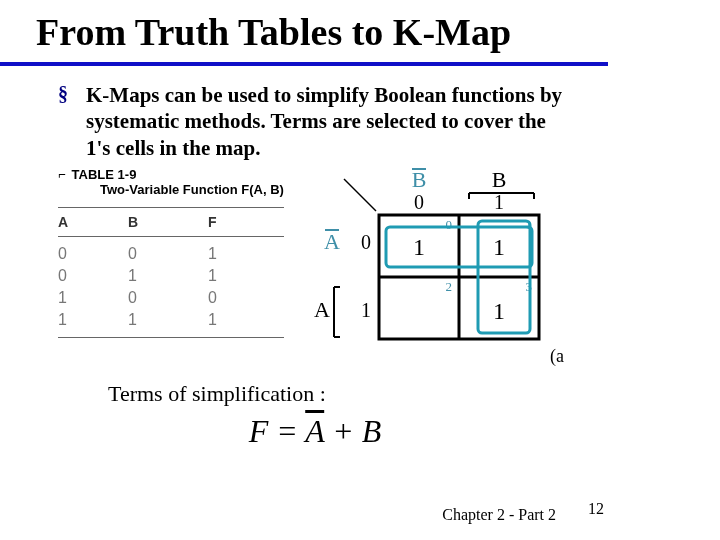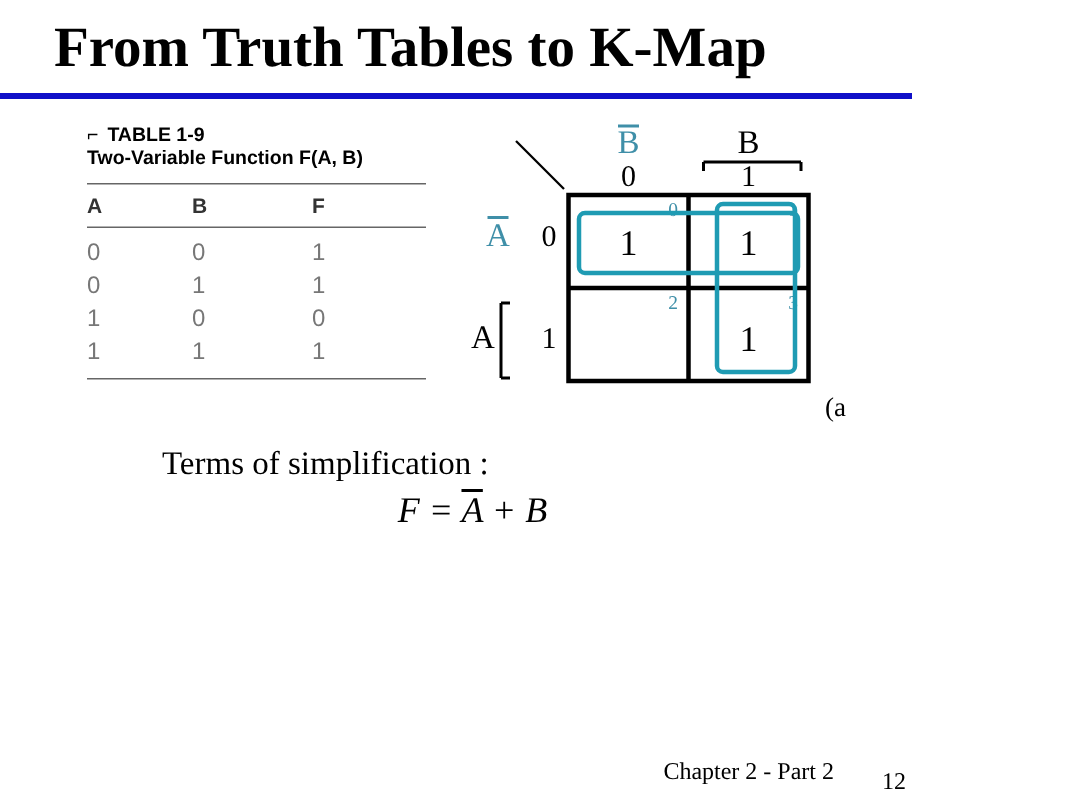--- a/index.html
+++ b/index.html
@@ -56,21 +56,21 @@
     margin-top: 6px;
     padding-right: 8px;
   }
 
   
   .fig-table {
     width: 250px;
     font-family: Arial, Helvetica, sans-serif;
   }
   .tcaplabel { font-weight: bold; font-size: 13px; display: flex; gap: 6px; }
-  .tcap { font-weight: bold; font-size: 13px; margin-bottom: 10px; }
+  .tcap { font-weight: bold; font-size: 13px; margin-bottom: 10px; margin-left: 42px; }
   .thdr {
     display: grid;
     grid-template-columns: 70px 80px 60px;
     font-weight: bold;
     font-size: 14px;
     border-top: 1.5px solid #666;
     border-bottom: 1.5px solid #666;
     padding: 6px 0;
     color: #333;
   }
@@ -91,51 +91,52 @@
   }
 
   .result {
     font-size: 22px;
     margin-top: 14px;
     padding-left: 50px;
     font-family: "Times New Roman", Times, serif;
   }
   .formula {
     font-style: italic;
-    font-size: 24px;
+    font-size: 32px;
     text-align: center;
     margin-top: 6px;
     font-family: "Times New Roman", Times, serif;
   }
   .formula .bar { text-decoration: overline; }
 
   .footer {
     position: absolute;
     bottom: 16px;
     right: 24px;
     font-size: 16px;
   }
   .pagenum {
     position: absolute;
-    bottom: 9px;
+    bottom: 22px;
     right: 4px;
     font-size: 16px;
   }
   .footer span:first-child { margin-right: 28px; }
 </style>
 </head>
 <body>
 
 <div class="slide">
 
   <div class="title">From Truth Tables to K-Map</div>
   <div class="hr"></div>
 
   <div class="body">
     <ul class="bullets">
+      <li>K-Maps can be used to simplify Boolean functions by systematic methods.   Terms are selected to cover the 1's cells in the map.</li>
     </ul>
 
     <div class="figures">
 
       <div class="fig-table">
         <div class="tcaplabel">
           <span>⌐</span>
           <span>TABLE 1-9</span>
         </div>
         <div class="tcap">Two-Variable Function F(A, B)</div>

